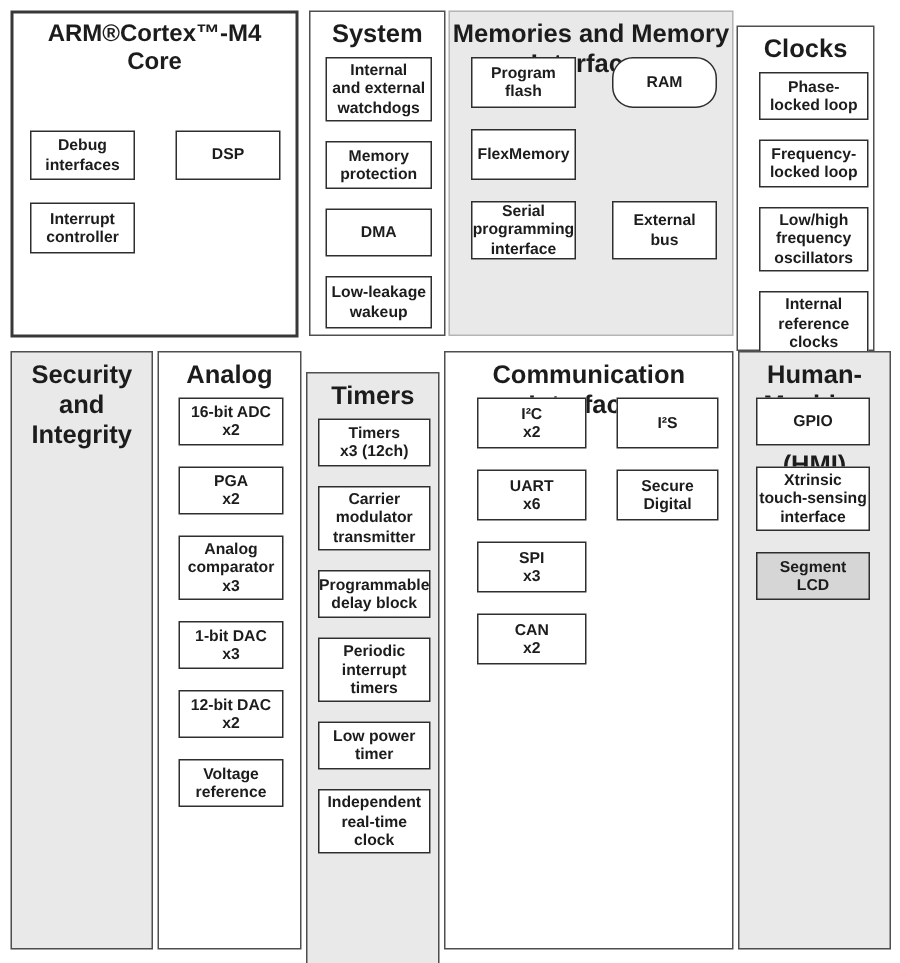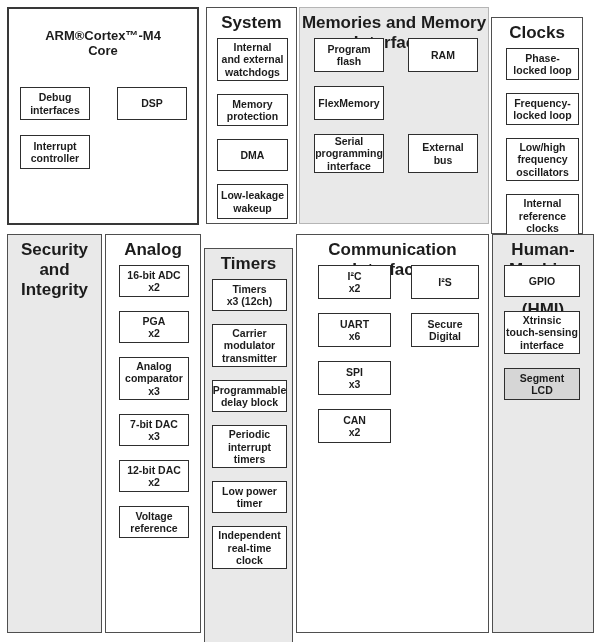--- a/index.html
+++ b/index.html
@@ -28,23 +28,23 @@
     line-height: 1.18;
     white-space: pre-line;
   }
   .core {
     position: absolute;
     box-sizing: border-box;
     border: 2px solid #383838;
     background: #ffffff;
   }
   .core-title {
-    padding-top: 19px;
+    padding-top: 5px;
     text-align: center;
-    font-size: 13px;
+    font-size: 16px;
     font-weight: bold;
     line-height: 1.18;
     white-space: pre-line;
   }
   .blk {
     box-sizing: border-box;
     background: #ffffff;
     border: 1.5px solid #2e2e2e;
     display: flex;
     align-items: center;
@@ -94,21 +94,21 @@
       <div class="blk">DMA</div>
       <div class="blk" style="min-height:35px;">Low-leakage
 wakeup</div>
     </div>
   </div>
 
   <div class="col gray softborder" style="left:299px; top:7px; width:190px; height:217px;">
     <div class="col-header">Memories and Memory Interfaces</div>
     <div class="blk abs" style="left:14px; top:30px; width:70px; height:34px;">Program
 flash</div>
-    <div class="blk abs" style="left:108px; top:30px; width:70px; height:34px;">RAM</div>
+    <div class="blk abs" style="left:108px; top:30px; width:70px; height:34px;border-radius:14px;">RAM</div>
     <div class="blk abs" style="left:14px; top:78px; width:70px; height:34px;">FlexMemory</div>
     <div class="blk abs" style="left:14px; top:126px; width:70px; height:39px;">Serial
 programming
 interface</div>
     <div class="blk abs" style="left:108px; top:126px; width:70px; height:39px;">External
 bus</div>
   </div>
 
   <div class="col" style="left:491px; top:7px; width:92px; height:217px;margin-top:10px;">
     <div class="col-header">Clocks</div>
@@ -134,21 +134,21 @@
   <div class="col" style="left:105px; top:234px; width:96px; height:399px;">
     <div class="col-header">Analog</div>
     <div class="stack" style="left:13px; width:70px; gap:14px;">
       <div class="blk">16-bit ADC
 x2</div>
       <div class="blk">PGA
 x2</div>
       <div class="blk" style="min-height:36px;">Analog
 comparator
 x3</div>
-      <div class="blk">7-bit DAC
+      <div class="blk">1-bit DAC
 x3</div>
       <div class="blk">12-bit DAC
 x2</div>
       <div class="blk">Voltage
 reference</div>
     </div>
   </div>
 
   <div class="col gray" style="left:204px; top:248px; width:89px; height:399px;">
     <div class="col-header">Timers</div>

